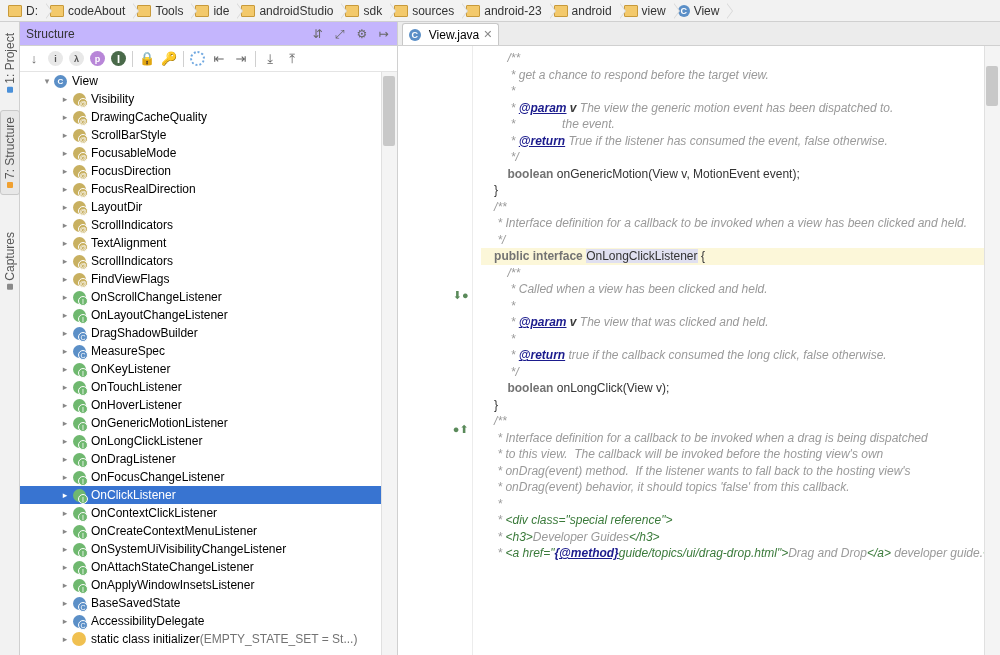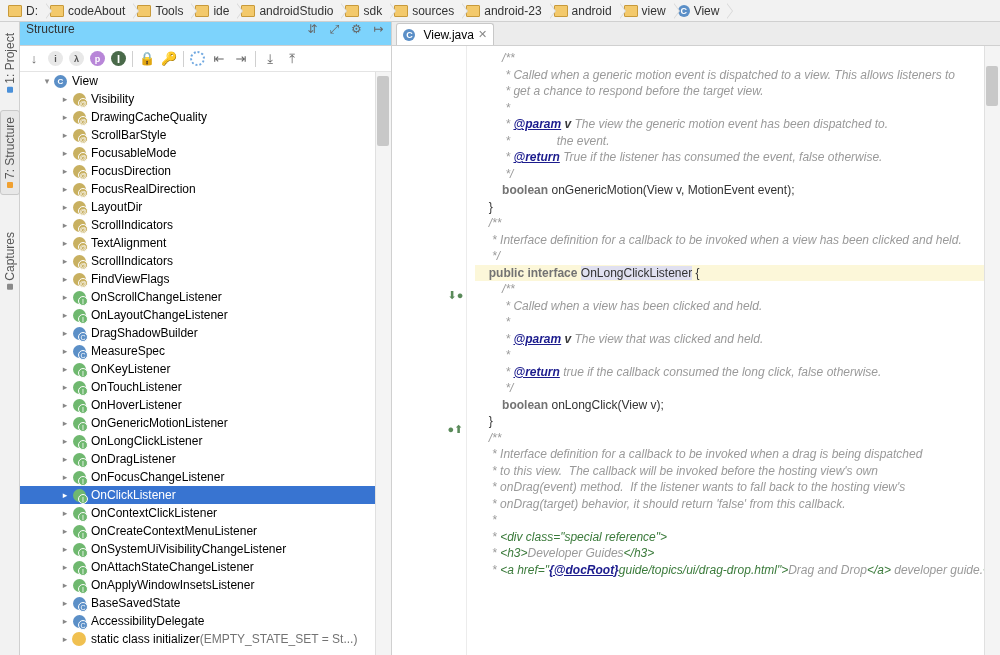--- a/index.html
+++ b/index.html
@@ -11,21 +11,21 @@
 .bc-item::before { content:""; position:absolute; right:-5px; top:2px; width:0;height:0; border-top:8px solid transparent; border-bottom:8px solid transparent; border-left:6px solid #f2f2f2; z-index:2;}
 .ico-folder { width:14px;height:12px; background:#f3c96b; border:1px solid #c89a3a; display:inline-block; margin-right:4px; border-radius:1px; position:relative;}
 .ico-class { width:12px;height:12px; border-radius:50%; background:#5b8fc7; color:#fff; display:inline-flex; align-items:center; justify-content:center; font-size:9px; font-weight:bold; margin-right:4px;}
 .main { flex:1; display:flex; overflow:hidden; }
 
 .vtabs { width:20px; background:#f2f2f2; border-right:1px solid #d0d0d0; display:flex; flex-direction:column; align-items:center; padding-top:4px; gap:10px; }
 .vtab { writing-mode:vertical-rl; transform:rotate(180deg); font-size:11px; color:#555; padding:6px 2px; border:1px solid transparent; border-radius:3px; cursor:pointer;}
 .vtab.active{ background:#e8e8e8; border-color:#c8c8c8;}
 
 .struct { width:410px; background:#fff; border-right:1px solid #d0d0d0; display:flex; flex-direction:column; }
-.struct-hdr { height:24px; display:flex; align-items:flex-start; justify-content:space-between; padding:0 6px; background:#7dd3fc; border-bottom:1px solid #d0d0d0; }
+.struct-hdr { height:24px; display:flex; align-items:center; justify-content:space-between; padding:0 6px; background:#c4b5fd; border-bottom:1px solid #d0d0d0; }
 .struct-title{ color:#333; }
 .hdr-tools{ display:flex; gap:8px; }
 .tbtn{ width:14px; height:14px; display:inline-flex; align-items:center; justify-content:center; color:#666; cursor:pointer; font-size:12px;}
 .struct-toolbar{ height:26px; display:flex; align-items:center; gap:6px; padding:0 6px; border-bottom:1px solid #e4e4e4;}
 .circ{width:15px;height:15px;border-radius:50%;display:inline-flex;align-items:center;justify-content:center;font-size:9px;font-weight:bold;cursor:pointer;}
 .sqbtn{width:16px;height:16px;display:inline-flex;align-items:center;justify-content:center;cursor:pointer;color:#666;font-size:13px;}
 .divider{width:1px;height:16px;background:#d0d0d0;}
 .tree{ flex:1; overflow:auto; position:relative; }
 .tree-scrollbar{ position:absolute; right:0; top:0; width:16px; height:100%; background:#f4f4f4; border-left:1px solid #e0e0e0;}
 .tree-thumb{ position:absolute; right:2px; top:4px; width:12px; height:70px; background:#c8c8c8; border-radius:2px;}
@@ -412,21 +412,20 @@
         <span class="tab-close">✕</span>
       </div>
     </div>
     <div class="ed-body">
       <div class="gutter">
         <span class="gut-ico" style="top:243px;color:#5a8a5a;">⬇●</span>
         <span class="gut-ico" style="top:377px;color:#5a8a5a;">●⬆</span>
       </div>
       <div class="code">
 <div class="ln cmt">        /**</div>
-<div class="ln cmt">         * Called when a generic motion event is dispatched to a view. This allows listeners to</div>
 <div class="ln cmt">         * get a chance to respond before the target view.</div>
 <div class="ln cmt">         *</div>
 <div class="ln"><span class="cmt">         * </span><span class="tag">@param</span><span class="prm"> v </span><span class="cmt">The view the generic motion event has been dispatched to.</span></div>
 <div class="ln cmt">         *              the event.</div>
 <div class="ln"><span class="cmt">         * </span><span class="tag">@return</span><span class="cmt"> True if the listener has consumed the event, false otherwise.</span></div>
 <div class="ln cmt">         */</div>
 <div class="ln"><span>        </span><span class="kw">boolean </span><span>onGenericMotion(View v, MotionEvent event);</span></div>
 <div class="ln">    }</div>
 <div class="ln"></div>
 <div class="ln cmt">    /**</div>
@@ -440,25 +439,25 @@
 <div class="ln cmt">         *</div>
 <div class="ln"><span class="cmt">         * </span><span class="tag">@return</span><span class="cmt"> true if the callback consumed the long click, false otherwise.</span></div>
 <div class="ln cmt">         */</div>
 <div class="ln"><span>        </span><span class="kw">boolean </span><span>onLongClick(View v);</span></div>
 <div class="ln">    }</div>
 <div class="ln"></div>
 <div class="ln cmt">    /**</div>
 <div class="ln cmt">     * Interface definition for a callback to be invoked when a drag is being dispatched</div>
 <div class="ln cmt">     * to this view.  The callback will be invoked before the hosting view's own</div>
 <div class="ln cmt">     * onDrag(event) method.  If the listener wants to fall back to the hosting view's</div>
-<div class="ln cmt">     * onDrag(target) behavior, it should return 'false' from this callback.</div>
+<div class="ln cmt">     * onDrag(event) behavior, it should topics 'false' from this callback.</div>
 <div class="ln cmt">     *</div>
 <div class="ln"><span class="cmt">     * </span><span class="tagg">&lt;div class="special reference"&gt;</span></div>
 <div class="ln"><span class="cmt">     * </span><span class="tagg">&lt;h3&gt;</span><span class="cmt">Developer Guides</span><span class="tagg">&lt;/h3&gt;</span></div>
-<div class="ln"><span class="cmt">     * </span><span class="tagg">&lt;a href="</span><span class="tag">{@docRoot}</span><span class="tagg">guide/topics/ui/drag-drop.html"&gt;</span><span class="cmt">Drag and Drop</span><span class="tagg">&lt;/a&gt;</span><span class="cmt"> developer guide.</span><span class="tagg">&lt;/p</span></div>
+<div class="ln"><span class="cmt">     * </span><span class="tagg">&lt;a href="</span><span class="tag">{@method}</span><span class="tagg">guide/topics/ui/drag-drop.html"&gt;</span><span class="cmt">Drag and Drop</span><span class="tagg">&lt;/a&gt;</span><span class="cmt"> developer guide.</span><span class="tagg">&lt;/p</span></div>
         <div class="code-scrollbar">
             <div class="cthumb"></div>
           </div>
       </div>
     </div>
   </div>
 
 </div>
 
 </body></html>

